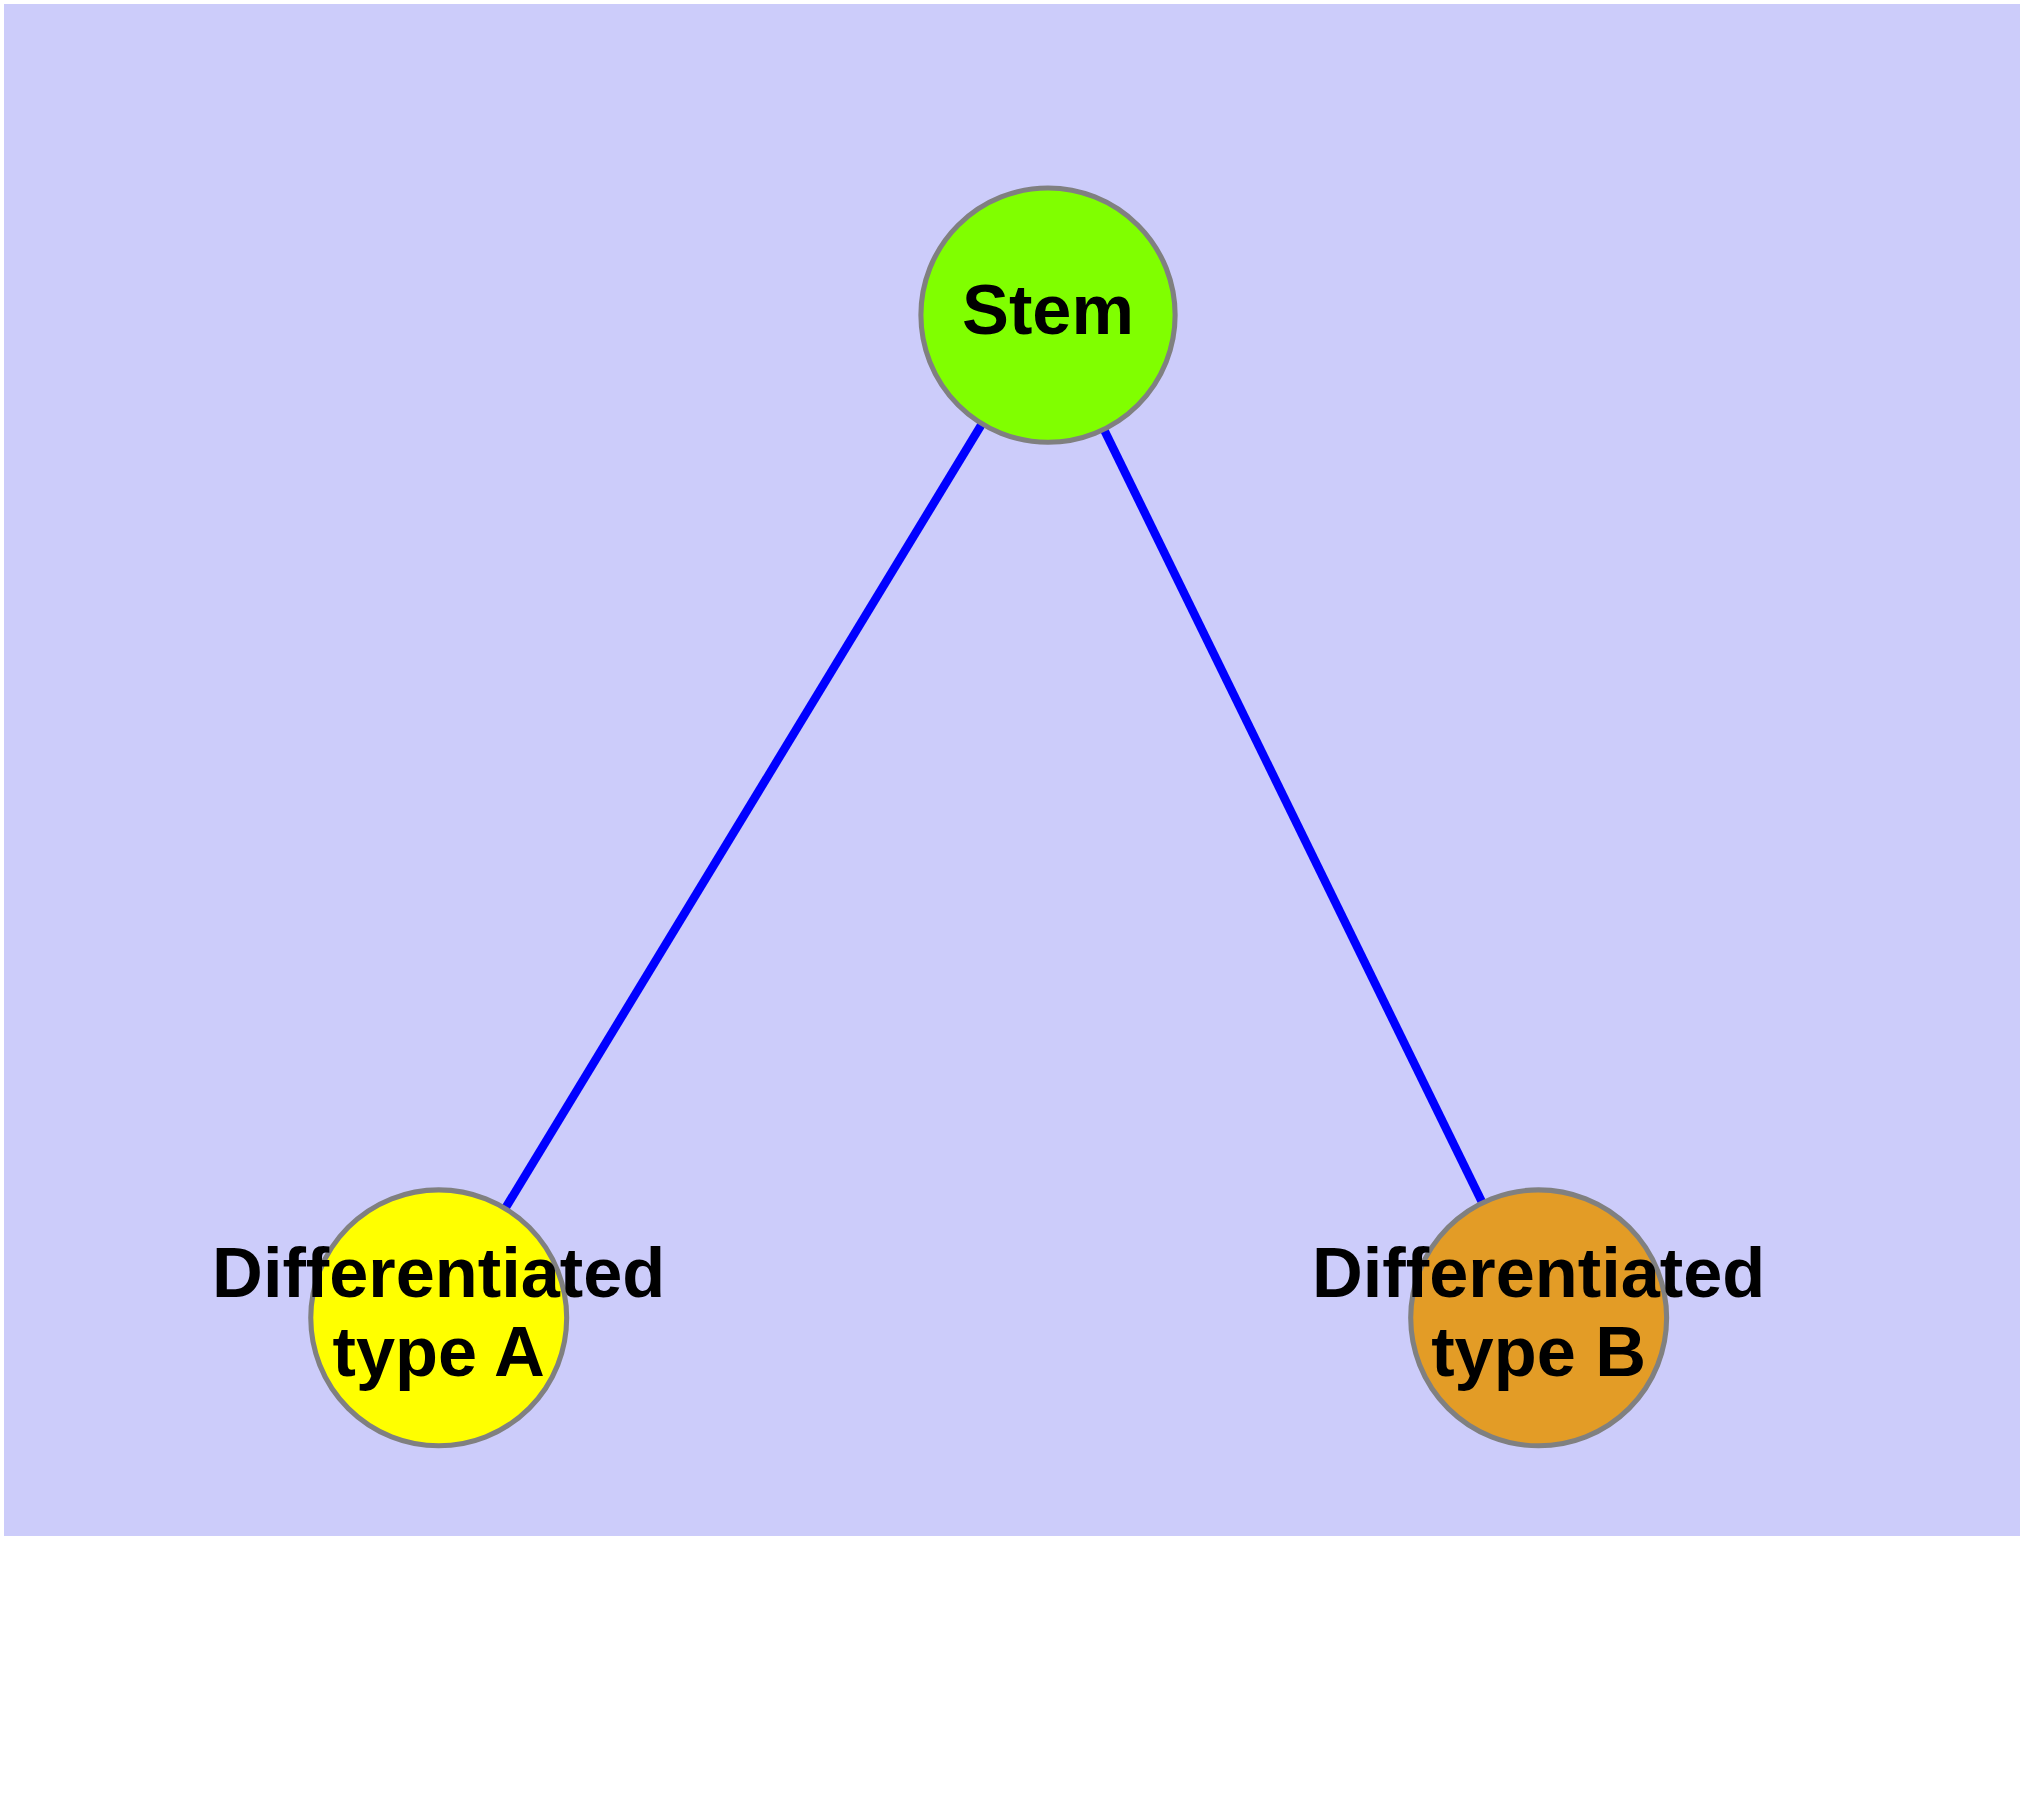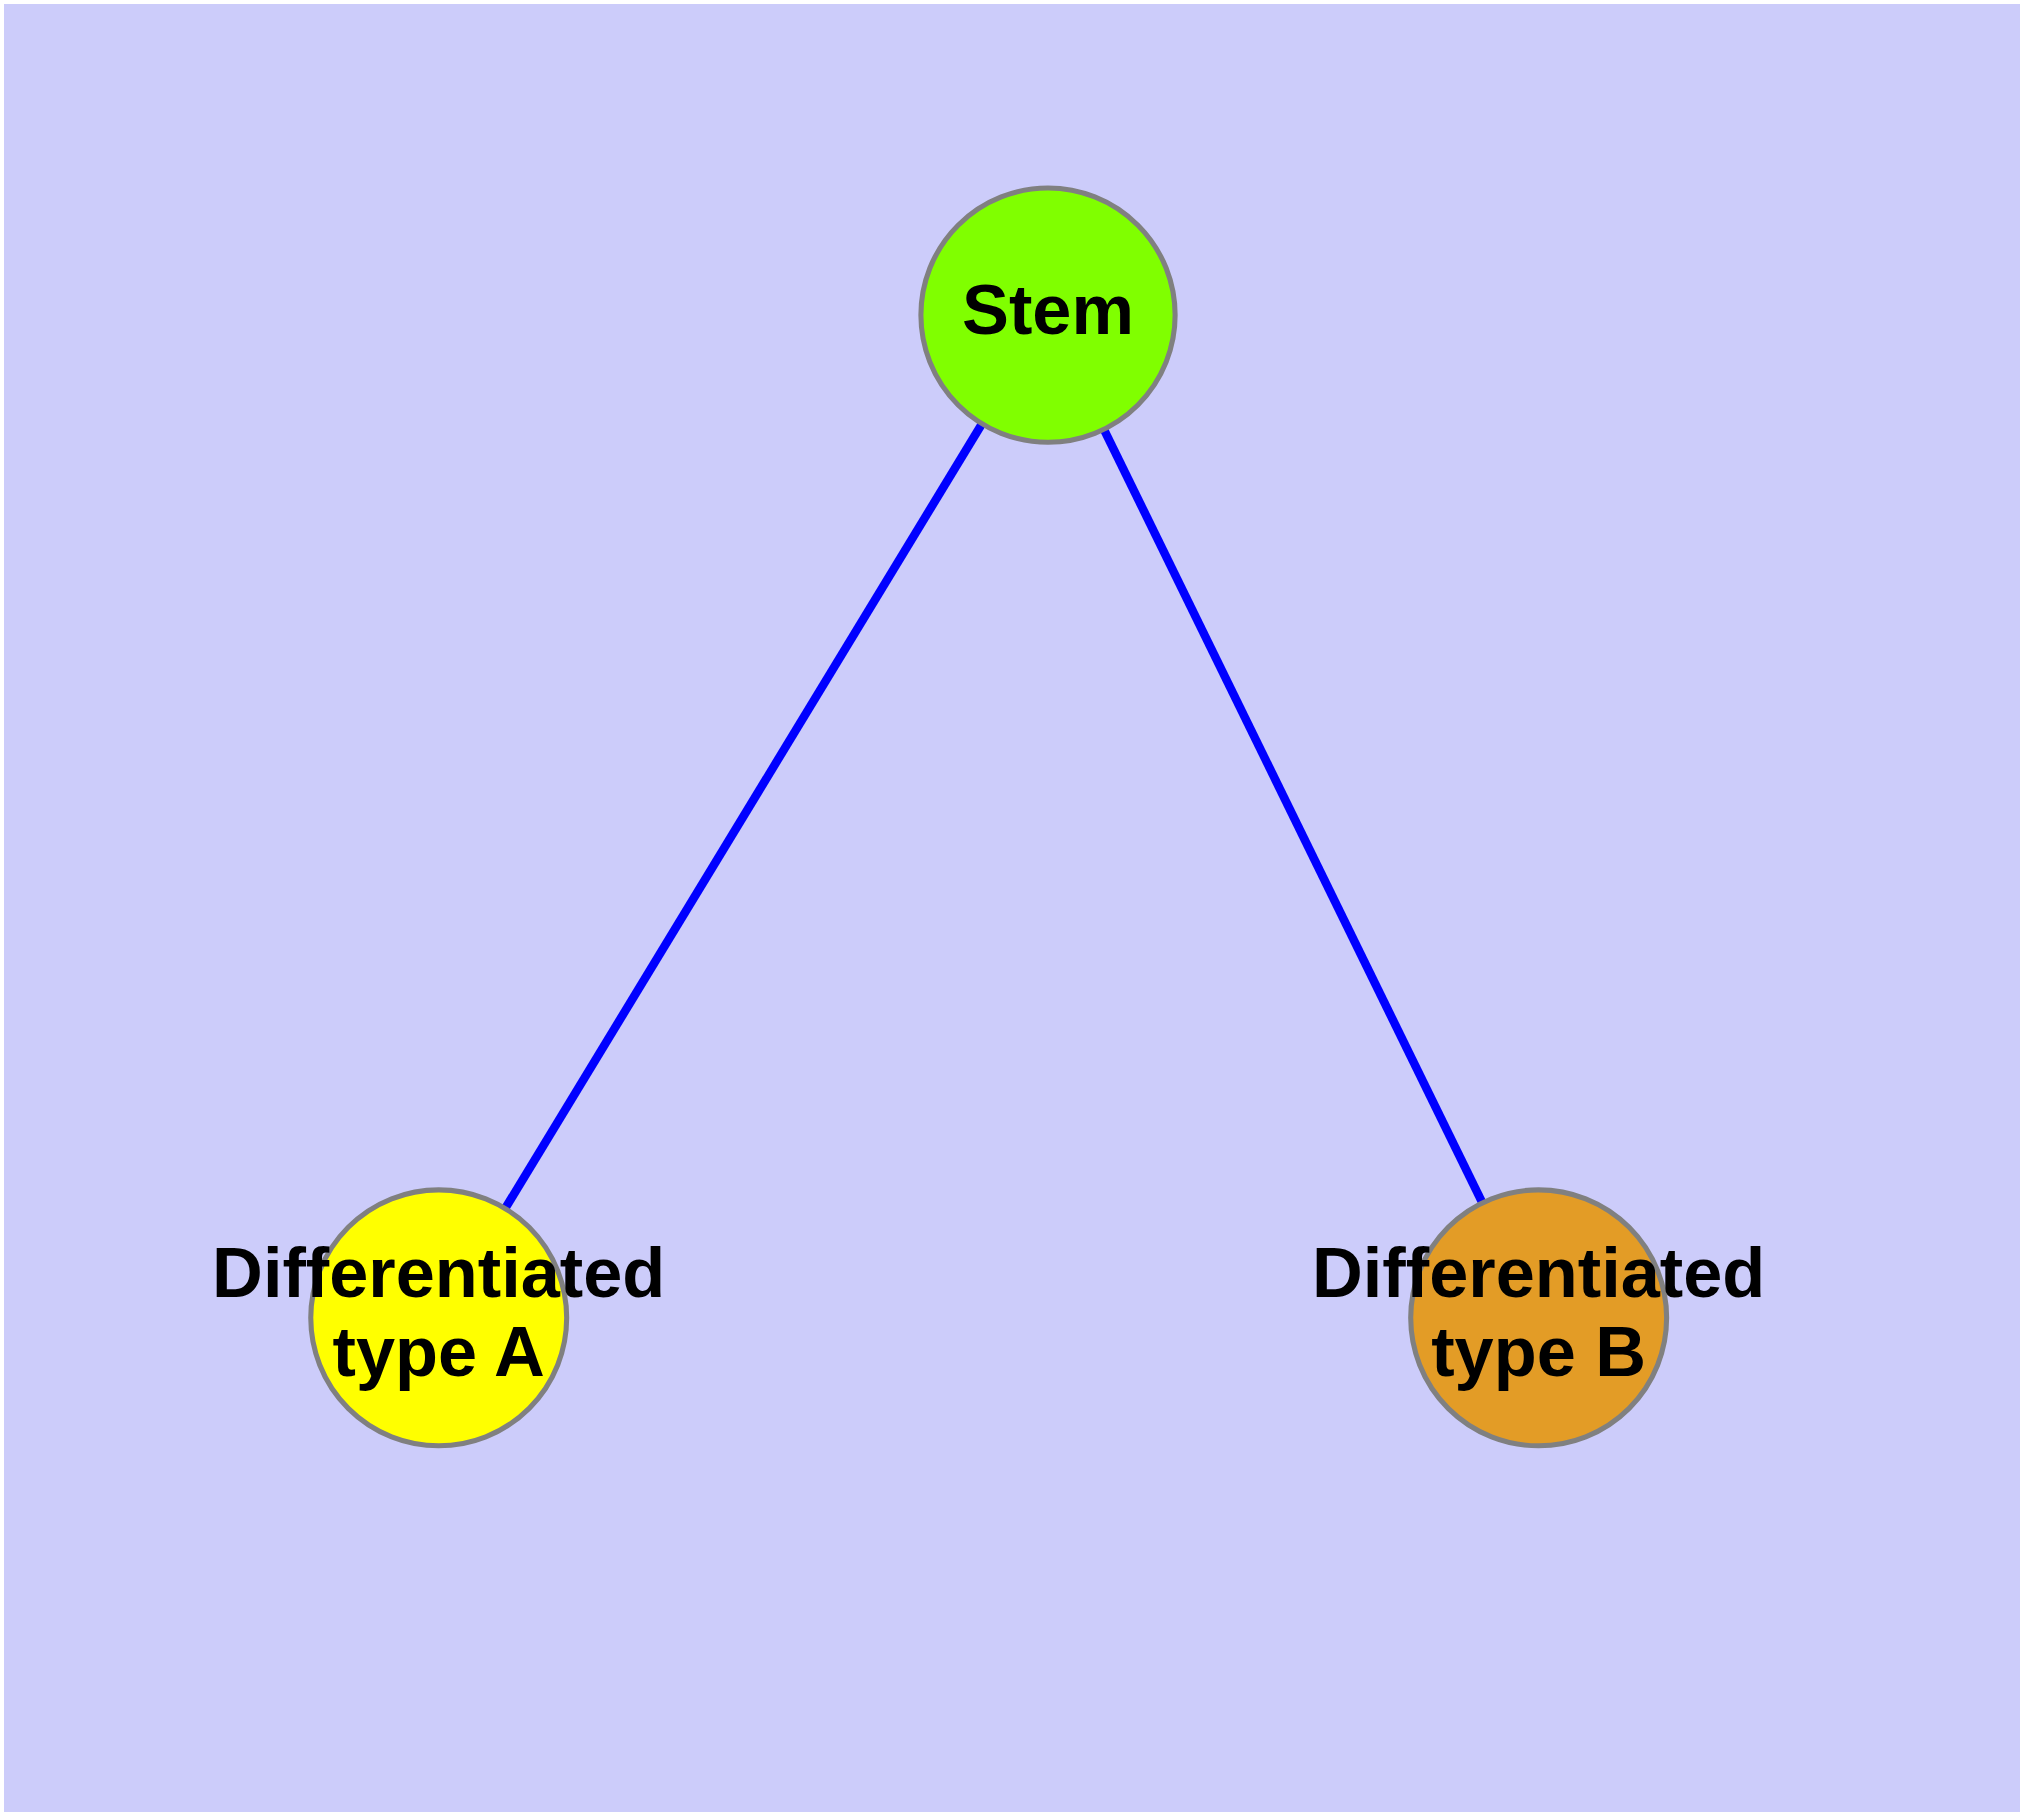--- a/index.html
+++ b/index.html
@@ -3,21 +3,21 @@
 <meta charset="utf-8">
 <style>
   html, body {
     margin: 0;
     padding: 0;
     background: #ffffff;
   }
   #canvas {
     position: relative;
     width: 2021px;
-    height: 1812px;
+    height: 1536px;
     background: #ffffff;
     overflow: hidden;
     font-family: "Liberation Sans", sans-serif;
   }
   #plot-area {
     position: absolute;
     left: 4.2px;
     top: 4.2px;
     width: 2016px;
     height: 1808px;

